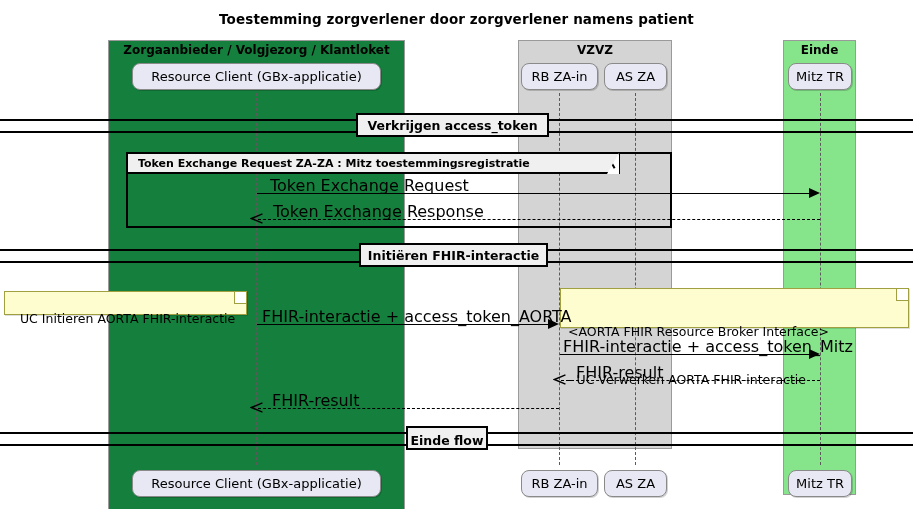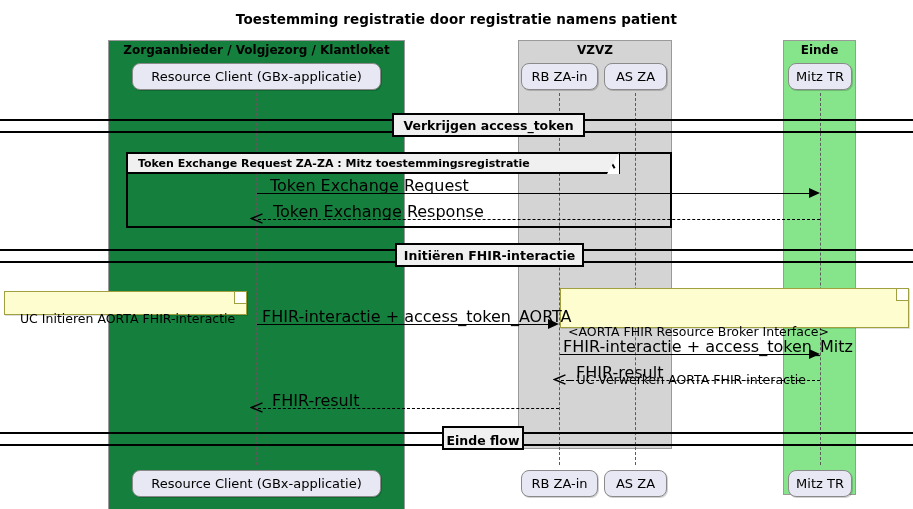--- a/index.html
+++ b/index.html
@@ -45,21 +45,21 @@
 
   
   .div-line{
     left:0;width:913px;height:0;border-top:2px solid #000;
   }
   .div-label{
     box-sizing:border-box;
     background:#f0f0f0;border:2px solid #000;
     font-size:12.5px;font-weight:bold;
     display:flex;align-items:center;justify-content:center;
-    white-space:nowrap;padding:0 9px;margin-left:36px;
+    white-space:nowrap;padding:0 9px;
   }
 
   
   #frag{
     box-sizing:border-box;
     border:2px solid #000;
     background:transparent;
   }
   #frag-header{
     box-sizing:border-box;
@@ -114,21 +114,21 @@
   }
   .note .fold{
     position:absolute;right:0;top:0;width:11px;height:11px;
     background:#ffffff;
     border-left:1px solid #a0a040;border-bottom:1px solid #a0a040;
   }
 </style>
 </head>
 <body>
 
-<div class="abs" id="title">Toestemming registratie door registratie namens patient</div>
+<div class="abs" id="title">Toestemming zorgverlener door zorgverlener namens patient</div>
 
 <div class="abs group-band" style="left:108px;top:40px;width:297px;height:498px;background:#15803d;">
   <div class="gtitle">Zorgaanbieder / Volgjezorg / Klantloket</div>
 </div>
 <div class="abs group-band" style="left:518px;top:40px;width:154px;height:409px;background:#d4d4d4;">
   <div class="gtitle">VZVZ</div>
 </div>
 <div class="abs group-band" style="left:783px;top:40px;width:73px;height:455px;background:#86e58b;">
   <div class="gtitle">Einde</div>
 </div>

